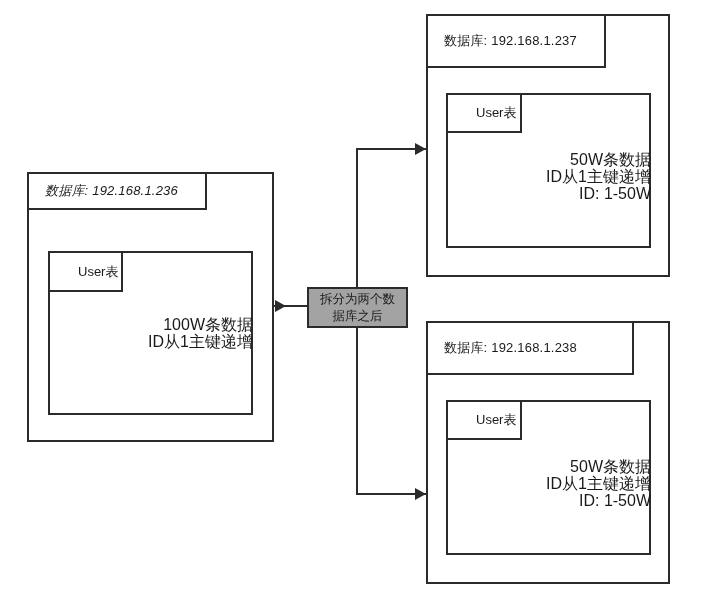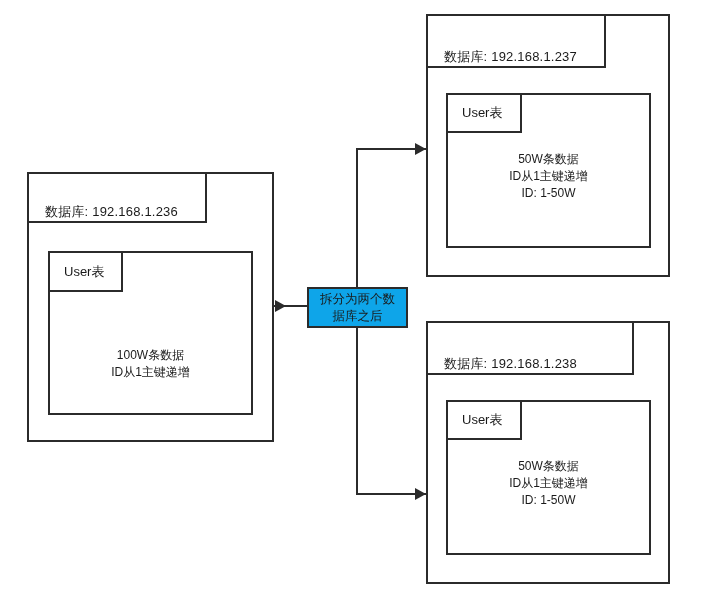--- a/index.html
+++ b/index.html
@@ -21,61 +21,61 @@
     box-sizing: border-box;
     border: 2px solid #2b2b2b;
     background: #ffffff;
   }
   .db-header {
     position: absolute;
     box-sizing: border-box;
     border: 2px solid #2b2b2b;
     background: #ffffff;
     display: flex;
-    align-items: flex-end;
+    align-items: center;
     padding-left: 16px;
     font-size: 13px;
     color: #1a1a1a;
     letter-spacing: 0.2px;
     white-space: nowrap;
   }
   .table-box {
     position: absolute;
     box-sizing: border-box;
     border: 2px solid #2b2b2b;
     background: #ffffff;
   }
   .table-tab {
     position: absolute;
     box-sizing: border-box;
     border: 2px solid #2b2b2b;
     background: #ffffff;
     display: flex;
     align-items: center;
-    padding-left: 14px;
+    padding-left: 28px;
     font-size: 13px;
     color: #1a1a1a;
     white-space: nowrap;
   }
   .table-body {
     position: absolute;
     box-sizing: border-box;
-    text-align: center;
-    font-size: 12px;
+    text-align: right;
+    font-size: 16px;
     line-height: 17px;
     color: #1a1a1a;
     white-space: nowrap;
   }
   .table-body div { display: block; }
   
   .center-box {
     position: absolute;
     box-sizing: border-box;
     border: 2px solid #2b2b2b;
-    background: #0ea5e9;
+    background: #a3a3a3;
     display: flex;
     flex-direction: column;
     align-items: center;
     justify-content: center;
     font-size: 12.5px;
     line-height: 17px;
     color: #1a1a1a;
     white-space: nowrap;
     z-index: 3;
   }
@@ -95,31 +95,31 @@
     border-left: 11px solid #2b2b2b;
   }
 </style>
 </head>
 <body>
 
 <div id="canvas">
 
   <div class="db-box" style="left:27px; top:172px; width:247px; height:270px;"></div>
 
-  <div class="db-header" style="left:27px; top:172px; width:180px; height:51px;">
+  <div class="db-header" style="left:27px; top:172px; width:180px; height:38px;font-style:italic;">
     <span>数据库: 192.168.1.236</span>
   </div>
 
   <div class="table-box" style="left:48px; top:251px; width:205px; height:164px;"></div>
 
   <div class="table-tab" style="left:48px; top:251px; width:75px; height:41px;">
     <span>User表</span>
   </div>
 
-  <div class="table-body" style="left:48px; top:316px; width:205px;margin-top:31px;">
+  <div class="table-body" style="left:48px; top:316px; width:205px;">
     <div>100W条数据</div>
     <div>ID从1主键递增</div>
   </div>
 
   <div class="conn conn-h" style="left:274px; top:305px; width:33px;"></div>
   <div class="arrow-right" style="left:275px; top:300px;"></div>
 
   <div class="center-box" style="left:307px; top:287px; width:101px; height:41px;">
     <span>拆分为两个数</span>
     <span>据库之后</span>

